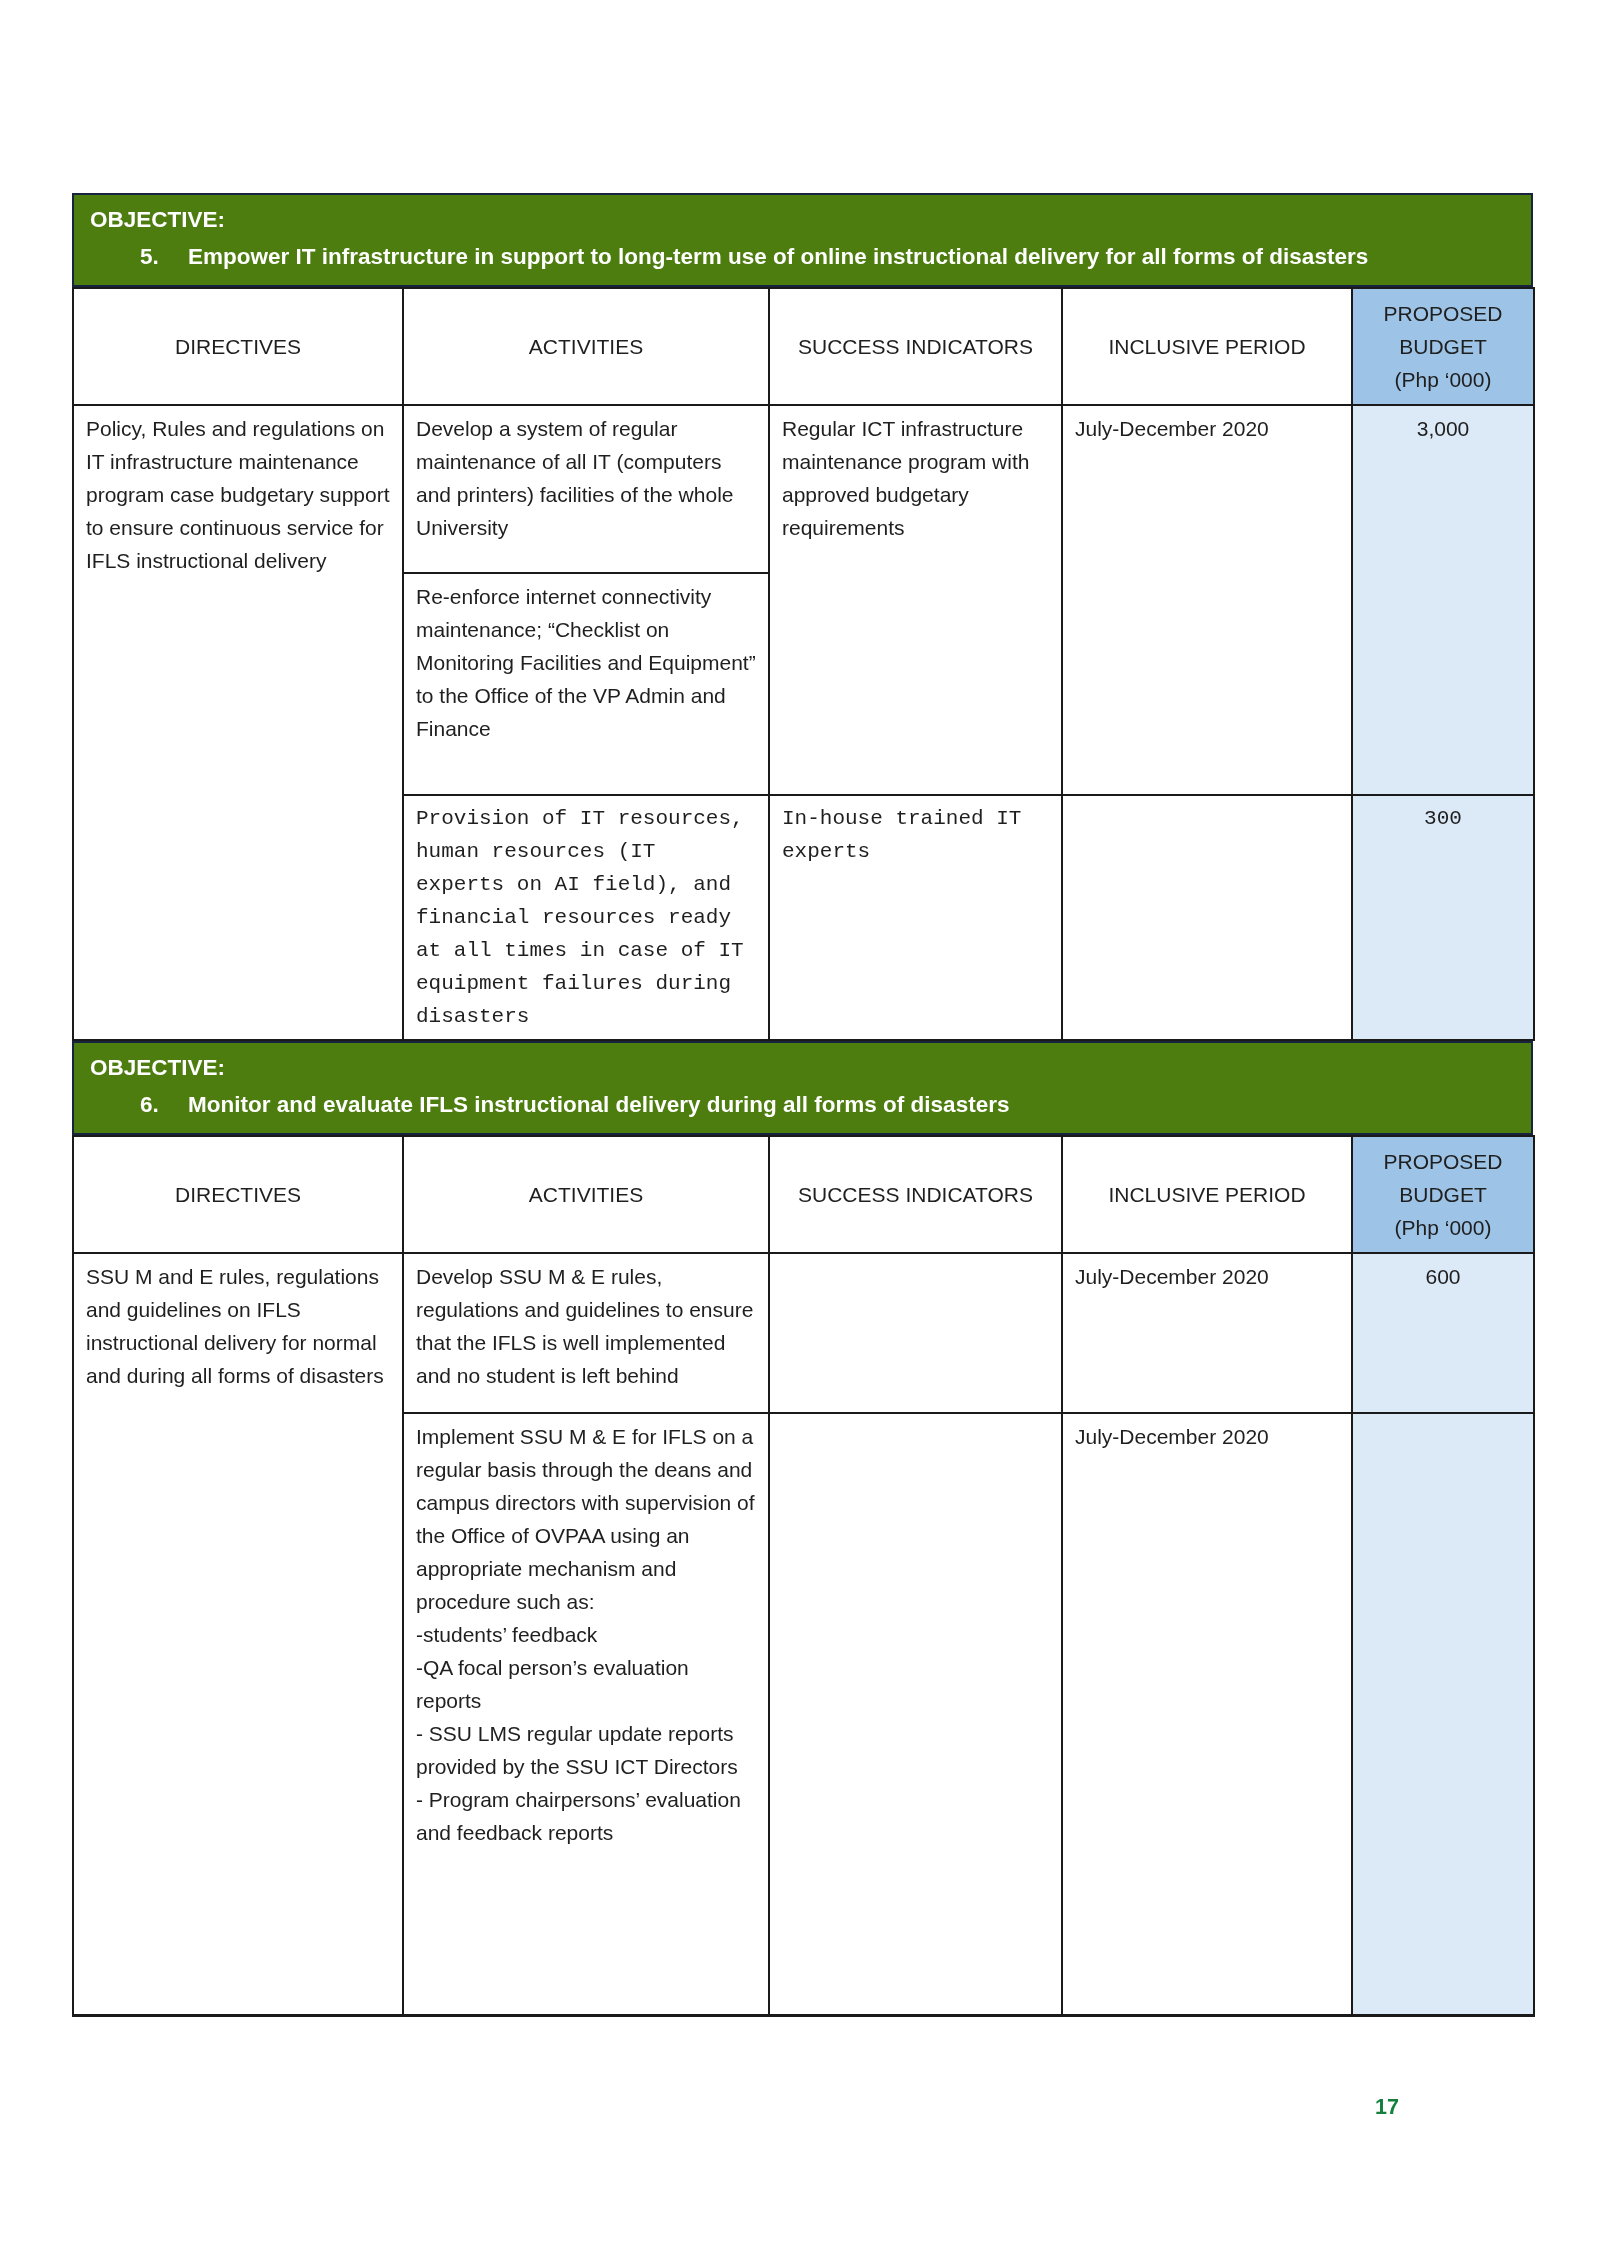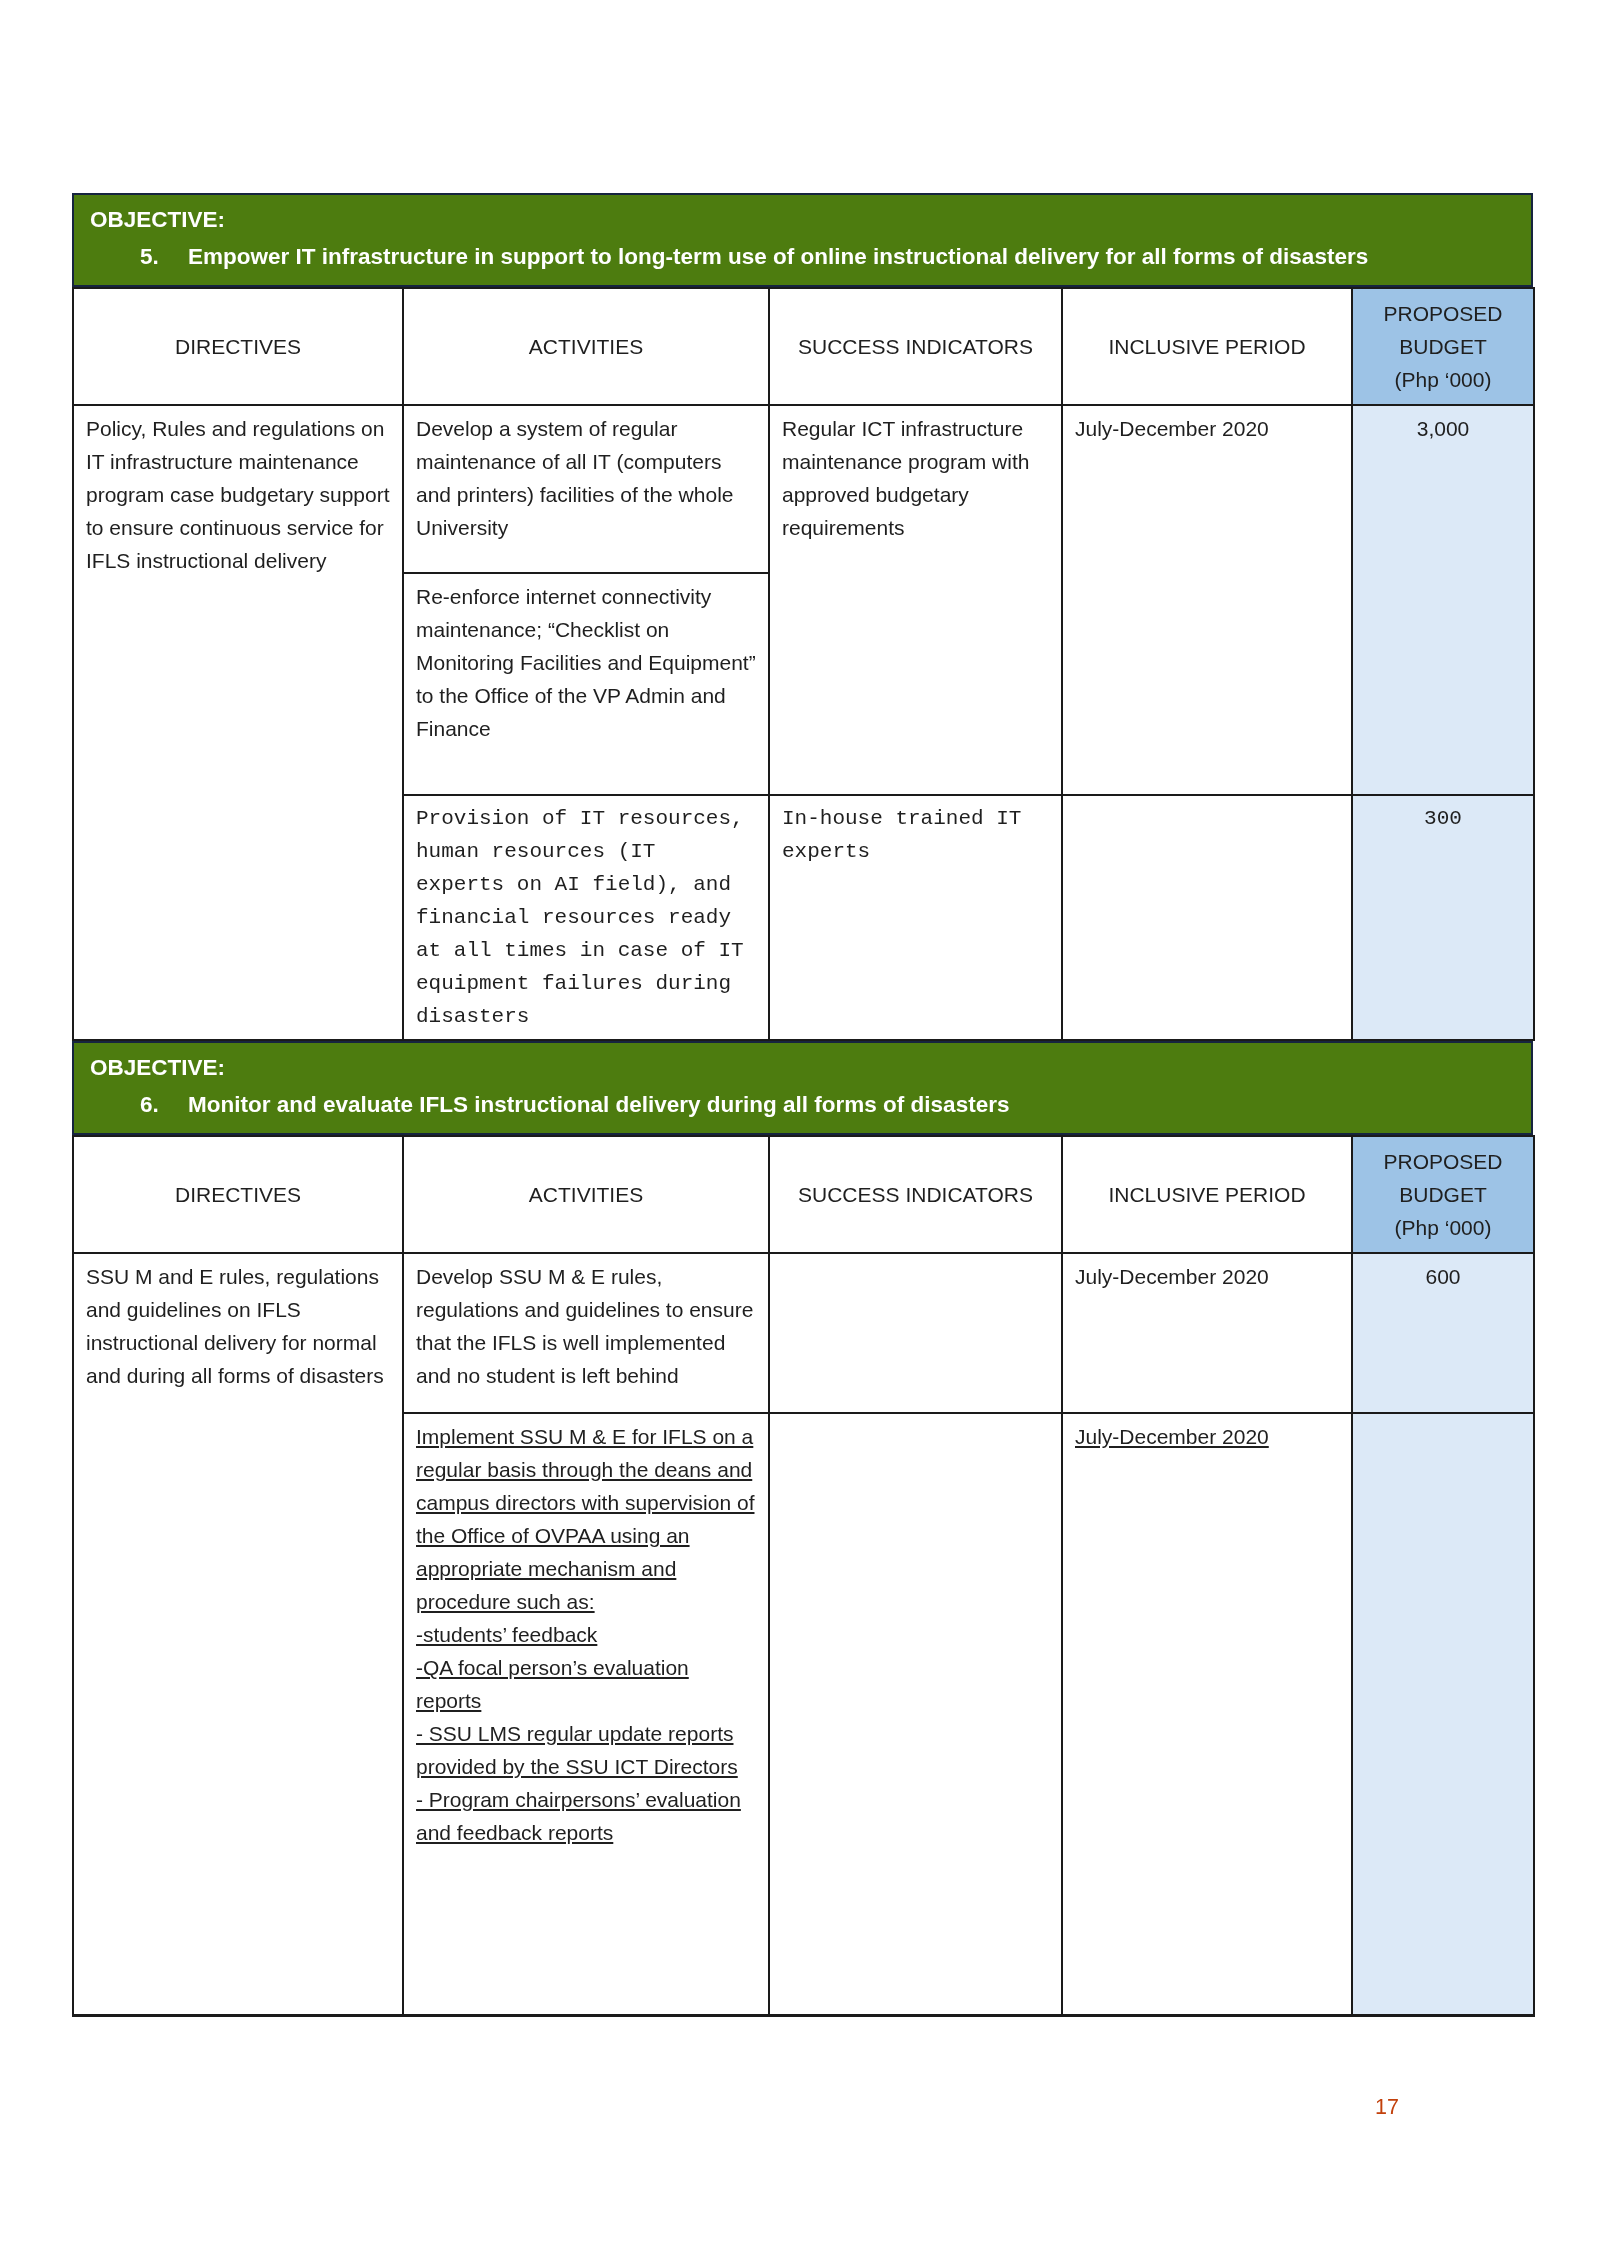--- a/index.html
+++ b/index.html
@@ -35,23 +35,23 @@
   th {
     font-weight:normal; text-align:center; vertical-align:middle;
     background:#ffffff; padding:8px 6px;margin-left:34px;
   }
   th.budget-h { background:#9DC3E6; white-space:pre-line; line-height:33px; }
   td.budget-c { background:#DCE9F7; text-align:center; }
   td.pre { white-space:pre-line; }
   table.t-end { border-bottom:3px solid #1a1a1a; }
 
   .t1-h{height:112px;} .t1-r1{height:168px;} .t1-r2{height:222px;} .t1-r3{height:170px;font-family:Liberation Mono, monospace;}
-  .t2-h{height:98px;}  .t2-r1{height:160px;} .t2-r2{height:602px;text-decoration:underline;}
+  .t2-h{height:98px;}  .t2-r1{height:160px;} .t2-r2{height:602px;}
 
-  .page-num { position:absolute; left:1375px; top:2095px; font-size:21.5px; color:#c2410c; }
+  .page-num { position:absolute; left:1375px; top:2095px; font-size:21.5px; color:#15803d;font-weight:bold; }
 </style>
 </head>
 <body>
 
 <div class="content">
 
   <div class="band">
     <div>OBJECTIVE:</div>
     <div class="band-item">
       <span class="band-num">5.</span>

